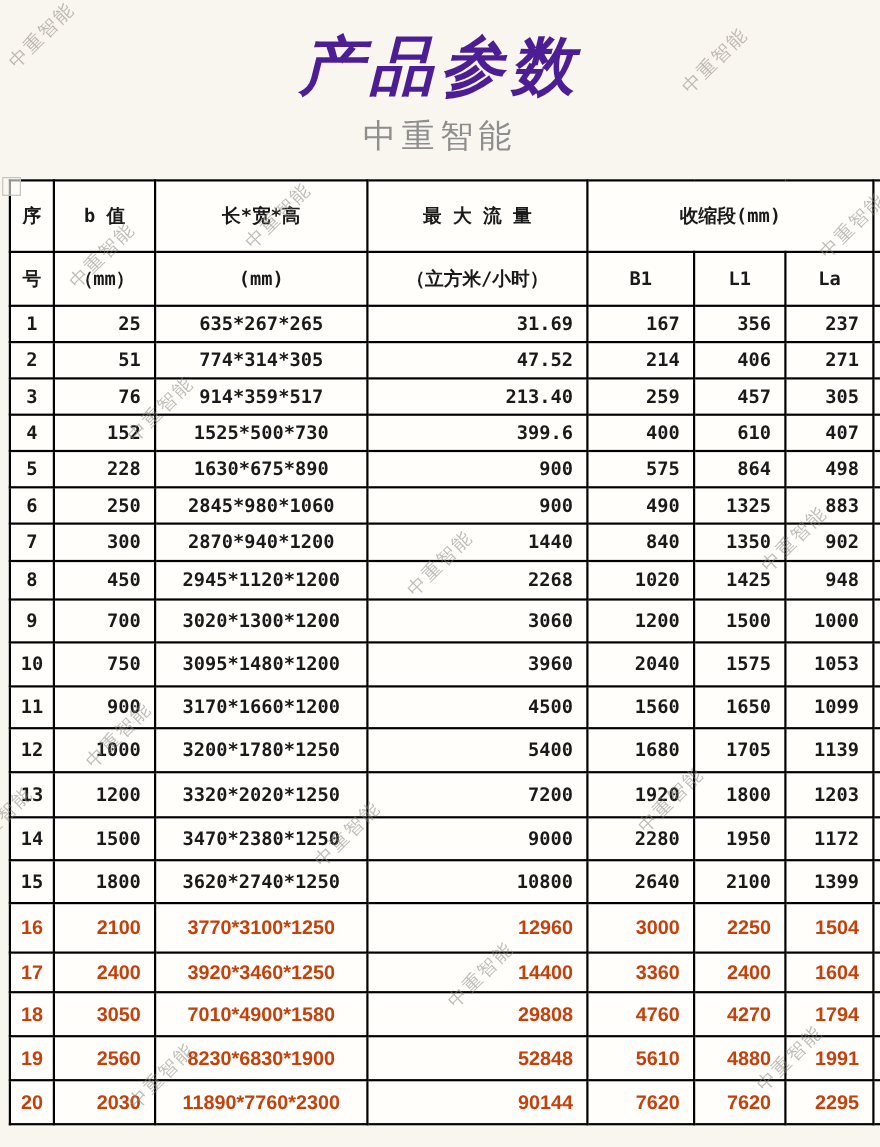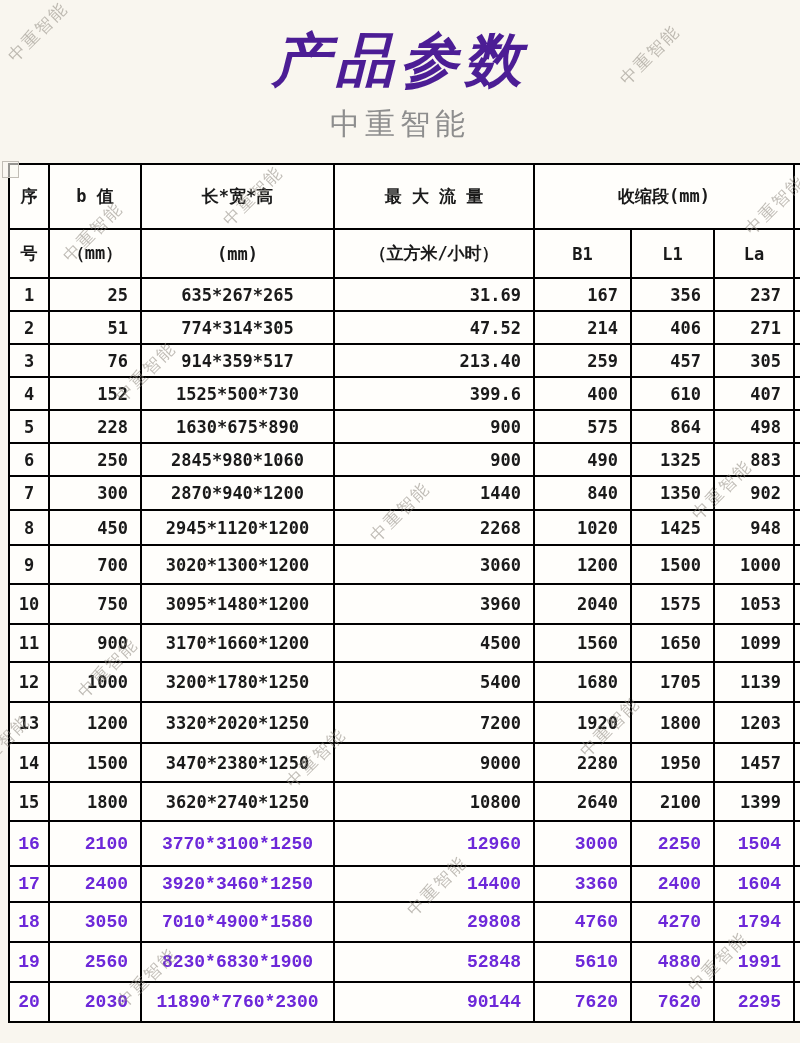--- a/index.html
+++ b/index.html
@@ -61,23 +61,23 @@
     overflow: hidden;
     white-space: nowrap;
   }
   thead tr.h1 th { height: 65px; }
   thead tr.h2 th { height: 49px; }
   td.c-serial { text-align: center; }
   td.c-b, td.c-flow, td.c-b1, td.c-l1, td.c-la { text-align: right; padding-right: 12px; }
   td.c-dims { text-align: center; }
   th { text-align: center; }
   tr.late td {
-    font-family: Liberation Mono, monospace;
+    font-family: Liberation Sans, sans-serif;
     font-size: 18px;
-    color: #6d28d9;
+    color: #c2410c;
   }
 </style>
 </head>
 <body>
 
 <div class="watermark-layer" id="wm-layer">
     <div class="watermark" style="left: 38px; top: 32px;">中重智能</div>
     <div class="watermark" style="left: 650px; top: 55px;">中重智能</div>
     <div class="watermark" style="left: 253px; top: 196px;">中重智能</div>
     <div class="watermark" style="left: 775px; top: 205px;">中重智能</div>
@@ -263,21 +263,21 @@
         <td class="c-la">1203</td>
         <td></td>
       </tr>
       <tr style="height: 39px;">
         <td class="c-serial">14</td>
         <td class="c-b">1500</td>
         <td class="c-dims">3470*2380*1250</td>
         <td class="c-flow">9000</td>
         <td class="c-b1">2280</td>
         <td class="c-l1">1950</td>
-        <td class="c-la">1457</td>
+        <td class="c-la">1172</td>
         <td></td>
       </tr>
       <tr style="height: 39px;">
         <td class="c-serial">15</td>
         <td class="c-b">1800</td>
         <td class="c-dims">3620*2740*1250</td>
         <td class="c-flow">10800</td>
         <td class="c-b1">2640</td>
         <td class="c-l1">2100</td>
         <td class="c-la">1399</td>

